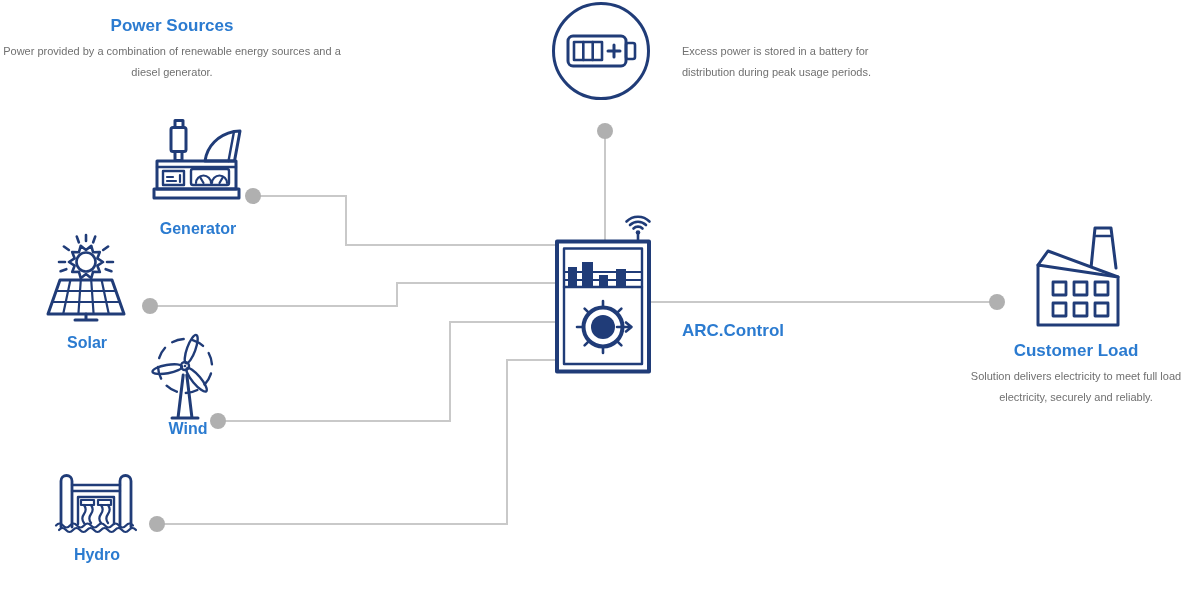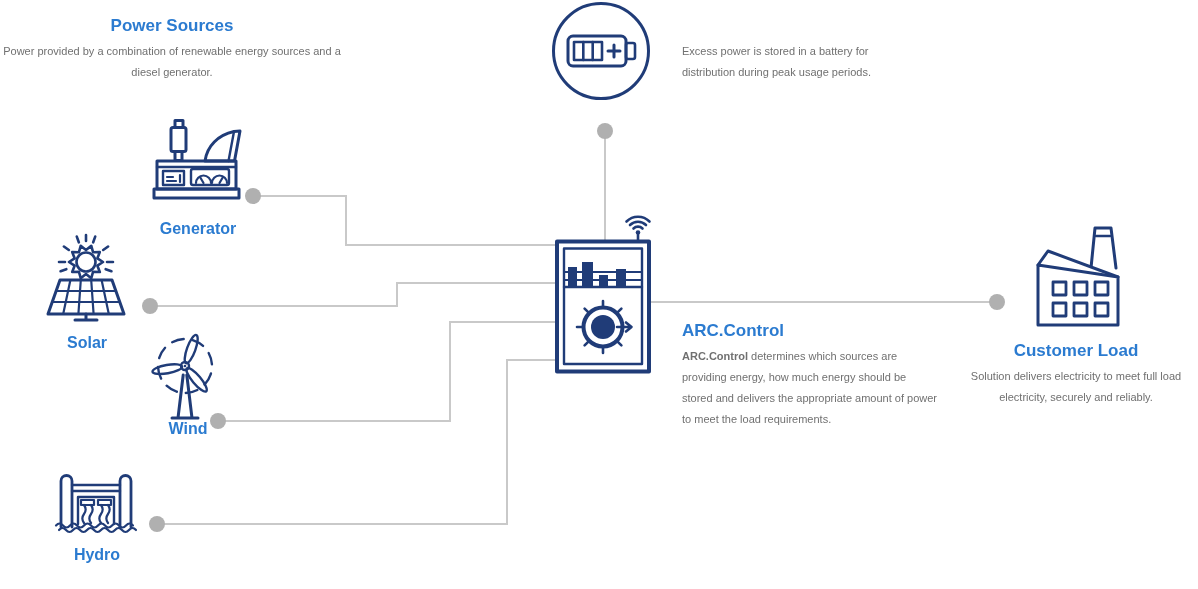--- a/index.html
+++ b/index.html
@@ -182,21 +182,20 @@
         <circle cx="49" cy="118" r="19.5" stroke-width="4"></circle>
         <circle cx="49" cy="118" r="12" fill="currentColor" stroke="none"></circle>
         <path d="M62.8,131.8 L67.4,136.4 M49,137.5 V144 M35.2,131.8 L30.6,136.4 M29.5,118 H23 M35.2,104.2 L30.6,99.6 M49,98.5 V92 M62.8,104.2 L67.4,99.6" stroke-width="2.6"></path>
         <path d="M63,118 H76 M72,113.5 L77.5,118 L72,122.5" stroke-width="2.6"></path>
       </g>
     </svg>
   </div>
 
   <div class="abs text-block" style="left:682px; top:313px; width:256px;margin-top:8px;">
     <h3 class="heading">ARC.Control</h3>
-    <p class="body-text"><span class="lead">ARC.Control</span><span> determines which sources are providing energy, how much energy should be stored and delivers the appropriate amount of power to meet the load requirements.</span></p>
   </div>
 
   <div class="abs icon" style="left:1028px; top:224px;">
     <svg width="96" height="104" viewBox="0 0 96 104" fill="none" stroke="currentColor" stroke-width="3" stroke-linejoin="round" stroke-linecap="round">
       <path d="M63,44 L67,4 H83 L88,44"></path>
       <path d="M68,12 H82" stroke-width="2.4"></path>
       <path d="M10,41 L20,27 L90,53" fill="#ffffff"></path>
       <path d="M10,41 L90,53 L90,101 L10,101 Z" fill="#ffffff"></path>
       <rect x="25" y="58" width="13" height="13" stroke-width="2.8"></rect>
       <rect x="46" y="58" width="13" height="13" stroke-width="2.8"></rect>

